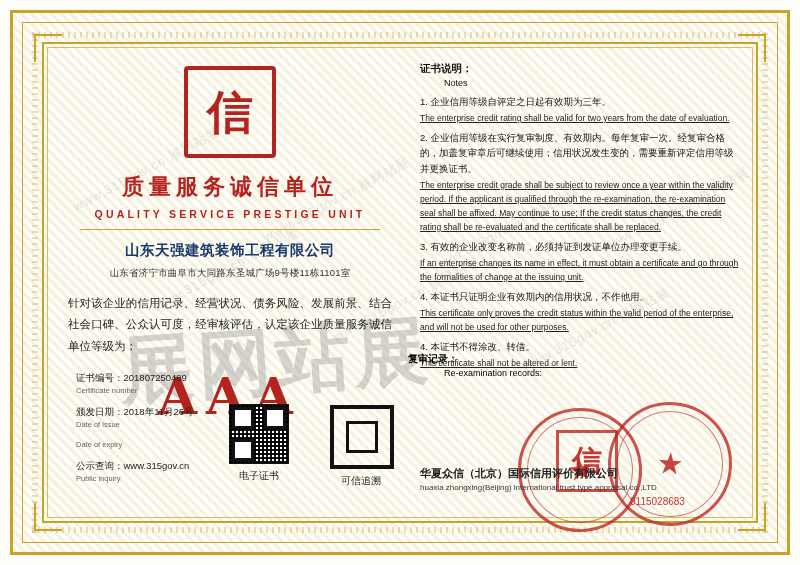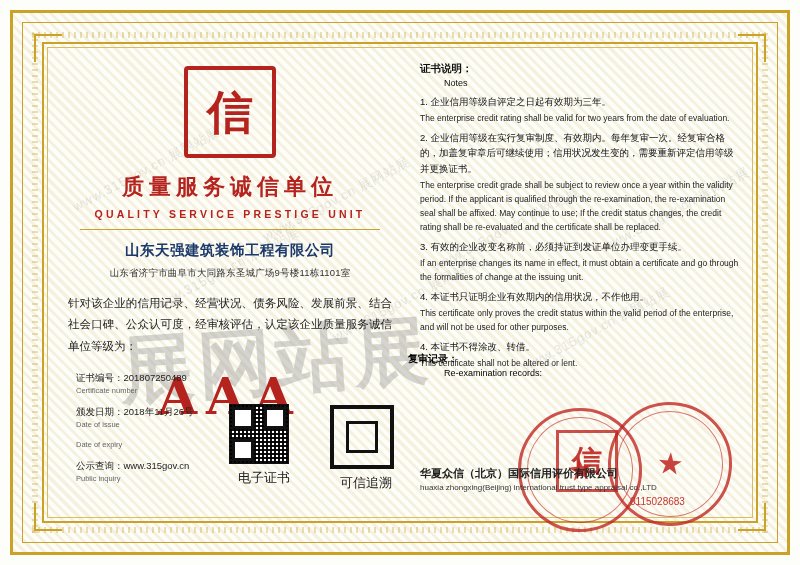--- a/index.html
+++ b/index.html
@@ -138,31 +138,31 @@
     border:3px solid #111;background:#fff;
   }
   .trace{
     width:56px;height:56px;margin:1px auto 0;border:4px solid #111;
     display:flex;align-items:center;justify-content:center;
   }
   .trace i{
     width:26px;height:26px;border:3px solid #111;display:block;
     font-style:normal;
   }
-  .code-label{margin-top:5px;font-size:13px;color:#222;text-align:right;}
+  .code-label{margin-top:5px;font-size:10px;color:#222;}
 
   
   .right{
     position:absolute;left:420px;top:62px;width:320px;
     text-align:left;color:#111;
   }
   .notes-h-cn{font-size:10.5px;font-weight:bold;}
   .notes-h-en{font-size:9px;margin-top:2px;margin-bottom:6px;padding-left:24px;}
   .note-cn{font-size:9.5px;line-height:1.6;margin-top:5px;}
-  .note-en{font-size:8.5px;line-height:1.65;margin-top:2px;color:#222;}
+  .note-en{font-size:8.5px;line-height:1.65;margin-top:2px;color:#222;text-decoration:underline;}
   .review{position:absolute;left:408px;top:352px;width:320px;}
   .review .cn{font-size:10px;font-weight:bold;}
   .review .en{font-size:9px;margin-top:2px;padding-left:36px;}
 
   
   .stamp{
     position:absolute;width:118px;height:118px;border-radius:50%;
     border:3px solid rgba(190,35,30,0.78);
     color:rgba(190,35,30,0.85);
     display:flex;align-items:center;justify-content:center;

